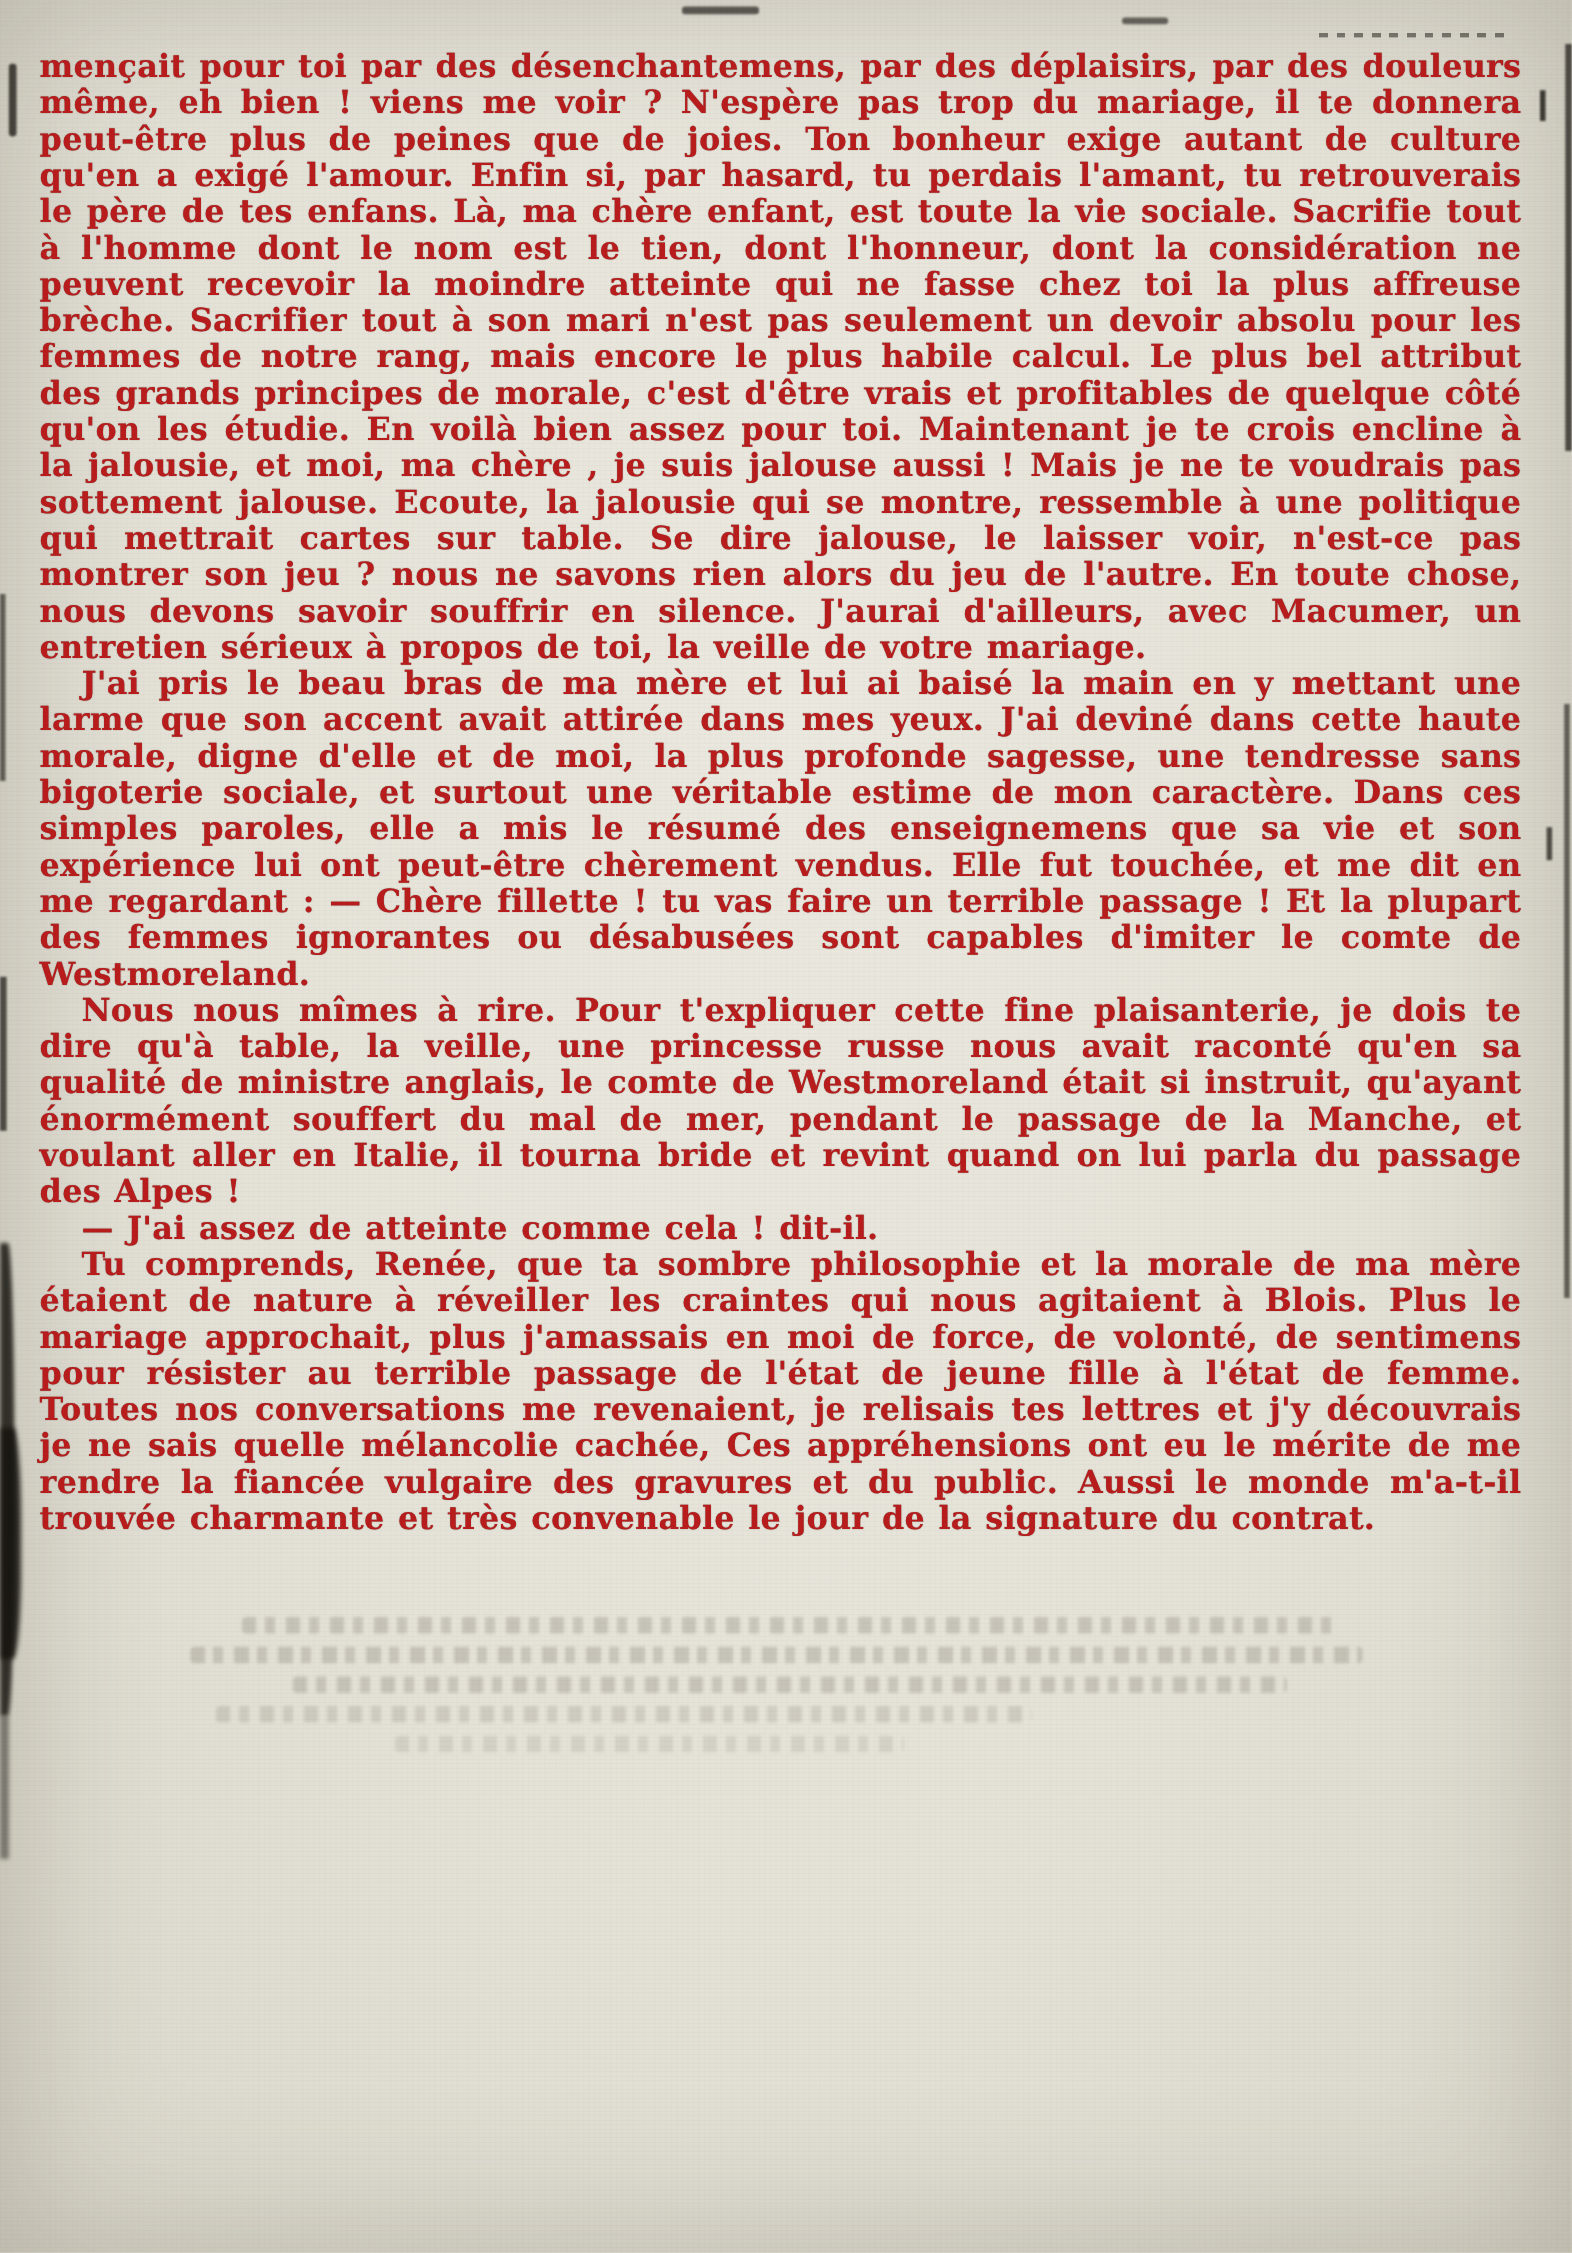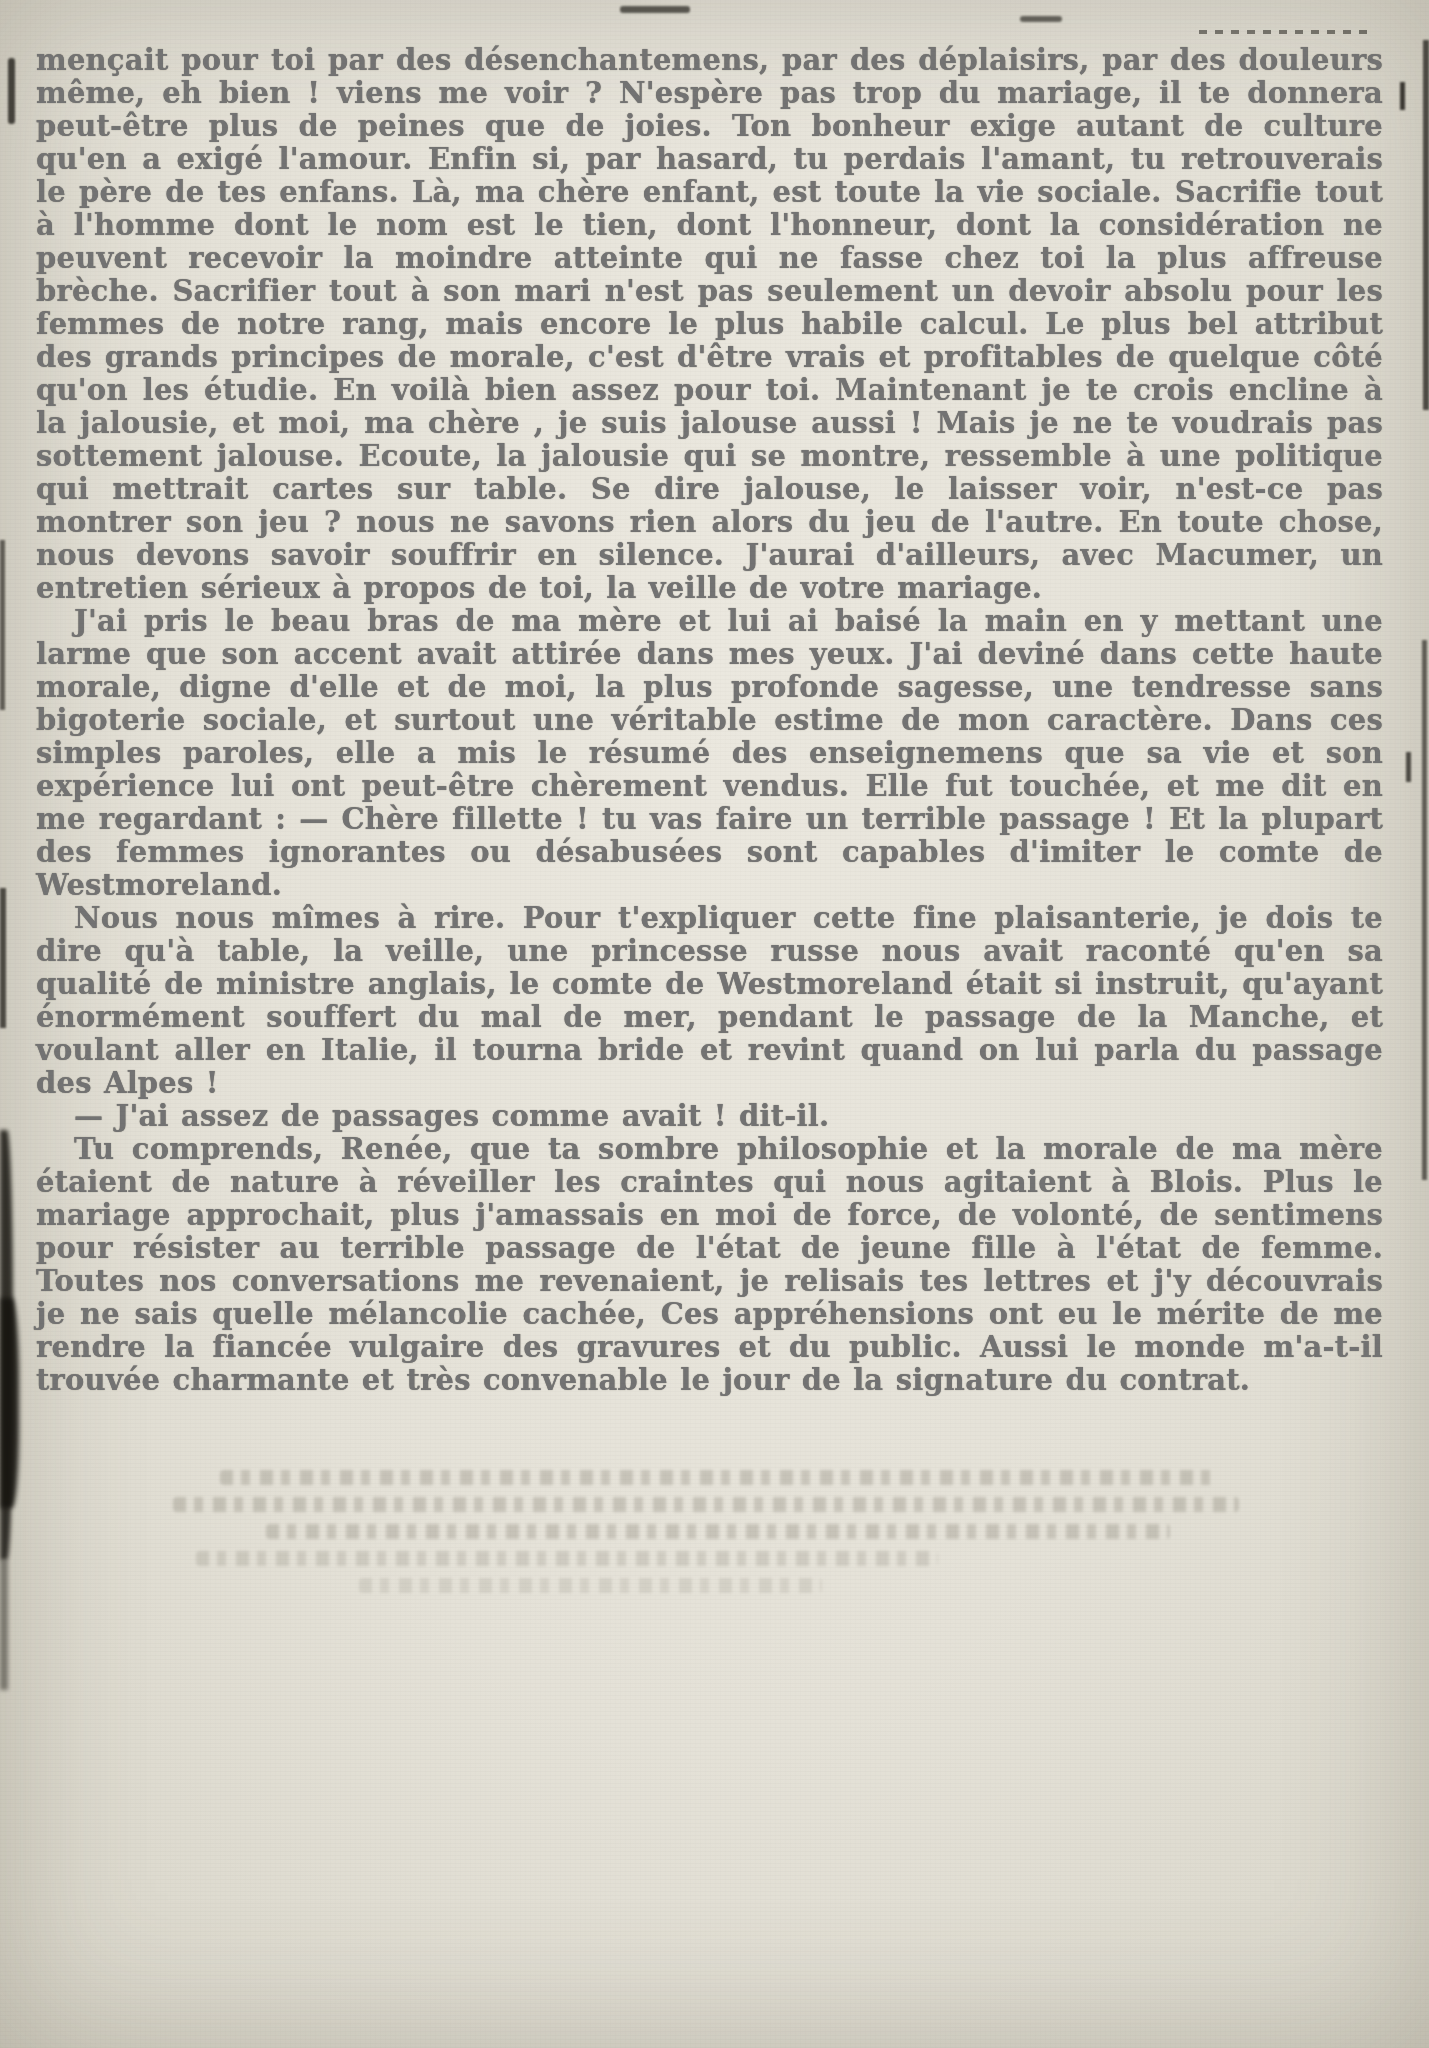--- a/index.html
+++ b/index.html
@@ -28,21 +28,21 @@
     background-image:
       repeating-linear-gradient(0deg, rgba(110,104,88,0.25) 0 1px, transparent 1px 4px),
       repeating-linear-gradient(90deg, rgba(110,104,88,0.15) 0 1px, transparent 1px 5px);
     mix-blend-mode: multiply;
   }
   .text-block {
     position: absolute;
     left: 36px;
     right: 46px;
     top: 44px;
-    color: #737373;
+    color: #b91c1c;
     font-weight: 700;
     font-size: 29px;
     line-height: 33px;
     letter-spacing: 0.2px;
     word-spacing: 2px;
     text-align: justify;
     text-shadow: 0 0 1px rgba(30, 26, 16, 0.55);
     hyphens: auto;
     -webkit-hyphens: auto;
   }
@@ -100,21 +100,21 @@
 </style>
 </head>
 <body>
 
 <div class="paper"></div>
 
 <div class="text-block">
   <p class="para">mençait pour toi par des désenchantemens, par des déplaisirs, par des douleurs même, eh bien ! viens me voir ? N'espère pas trop du mariage, il te donnera peut-être plus de peines que de joies. Ton bonheur exige autant de culture qu'en a exigé l'amour. Enfin si, par hasard, tu perdais l'amant, tu retrouverais le père de tes enfans. Là, ma chère enfant, est toute la vie sociale. Sacrifie tout à l'homme dont le nom est le tien, dont l'honneur, dont la considération ne peuvent recevoir la moindre atteinte qui ne fasse chez toi la plus affreuse brèche. Sacrifier tout à son mari n'est pas seulement un devoir absolu pour les femmes de notre rang, mais encore le plus habile calcul. Le plus bel attribut des grands principes de morale, c'est d'être vrais et profitables de quelque côté qu'on les étudie. En voilà bien assez pour toi. Maintenant je te crois encline à la jalousie, et moi, ma chère , je suis jalouse aussi ! Mais je ne te voudrais pas sottement jalouse. Ecoute, la jalousie qui se montre, ressemble à une politique qui mettrait cartes sur table. Se dire jalouse, le laisser voir, n'est-ce pas montrer son jeu ? nous ne savons rien alors du jeu de l'autre. En toute chose, nous devons savoir souffrir en silence. J'aurai d'ailleurs, avec Macumer, un entretien sérieux à propos de toi, la veille de votre mariage.</p>
   <p class="para indent">J'ai pris le beau bras de ma mère et lui ai baisé la main en y mettant une larme que son accent avait attirée dans mes yeux. J'ai deviné dans cette haute morale, digne d'elle et de moi, la plus profonde sagesse, une tendresse sans bigoterie sociale, et surtout une véritable estime de mon caractère. Dans ces simples paroles, elle a mis le résumé des enseignemens que sa vie et son expérience lui ont peut-être chèrement vendus. Elle fut touchée, et me dit en me regardant : — Chère fillette ! tu vas faire un terrible passage ! Et la plupart des femmes ignorantes ou désabusées sont capables d'imiter le comte de Westmoreland.</p>
   <p class="para indent">Nous nous mîmes à rire. Pour t'expliquer cette fine plaisanterie, je dois te dire qu'à table, la veille, une princesse russe nous avait raconté qu'en sa qualité de ministre anglais, le comte de Westmoreland était si instruit, qu'ayant énormément souffert du mal de mer, pendant le passage de la Manche, et voulant aller en Italie, il tourna bride et revint quand on lui parla du passage des Alpes !</p>
-  <p class="para indent">— J'ai assez de passages comme avait ! dit-il.</p>
+  <p class="para indent">— J'ai assez de atteinte comme cela ! dit-il.</p>
   <p class="para indent">Tu comprends, Renée, que ta sombre philosophie et la morale de ma mère étaient de nature à réveiller les craintes qui nous agitaient à Blois. Plus le mariage approchait, plus j'amassais en moi de force, de volonté, de sentimens pour résister au terrible passage de l'état de jeune fille à l'état de femme. Toutes nos conversations me revenaient, je relisais tes lettres et j'y découvrais je ne sais quelle mélancolie cachée, Ces appréhensions ont eu le mérite de me rendre la fiancée vulgaire des gravures et du public. Aussi le monde m'a-t-il trouvée charmante et très convenable le jour de la signature du contrat.</p>
 </div>
 
 <div class="faded-region">
   <div class="faded-line w1"></div>
   <div class="faded-line w2"></div>
   <div class="faded-line w3"></div>
   <div class="faded-line w4"></div>
   <div class="faded-line w5"></div>
 </div>

